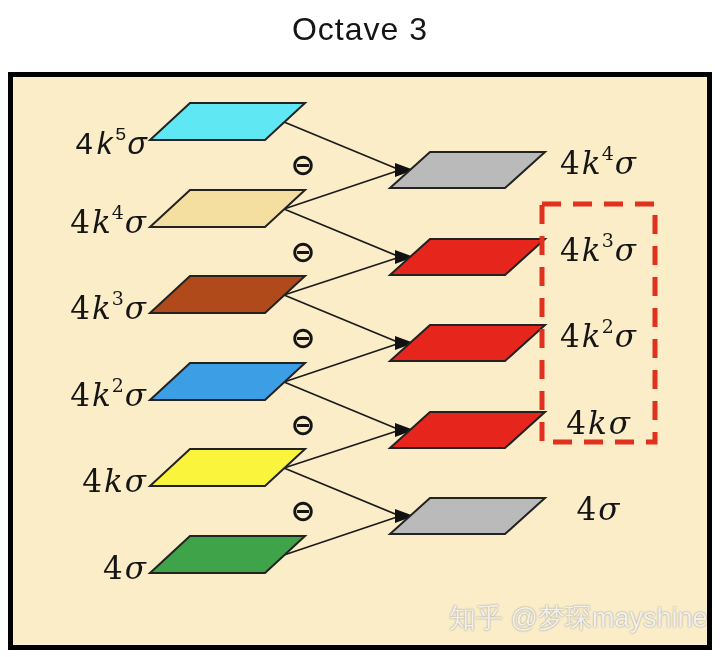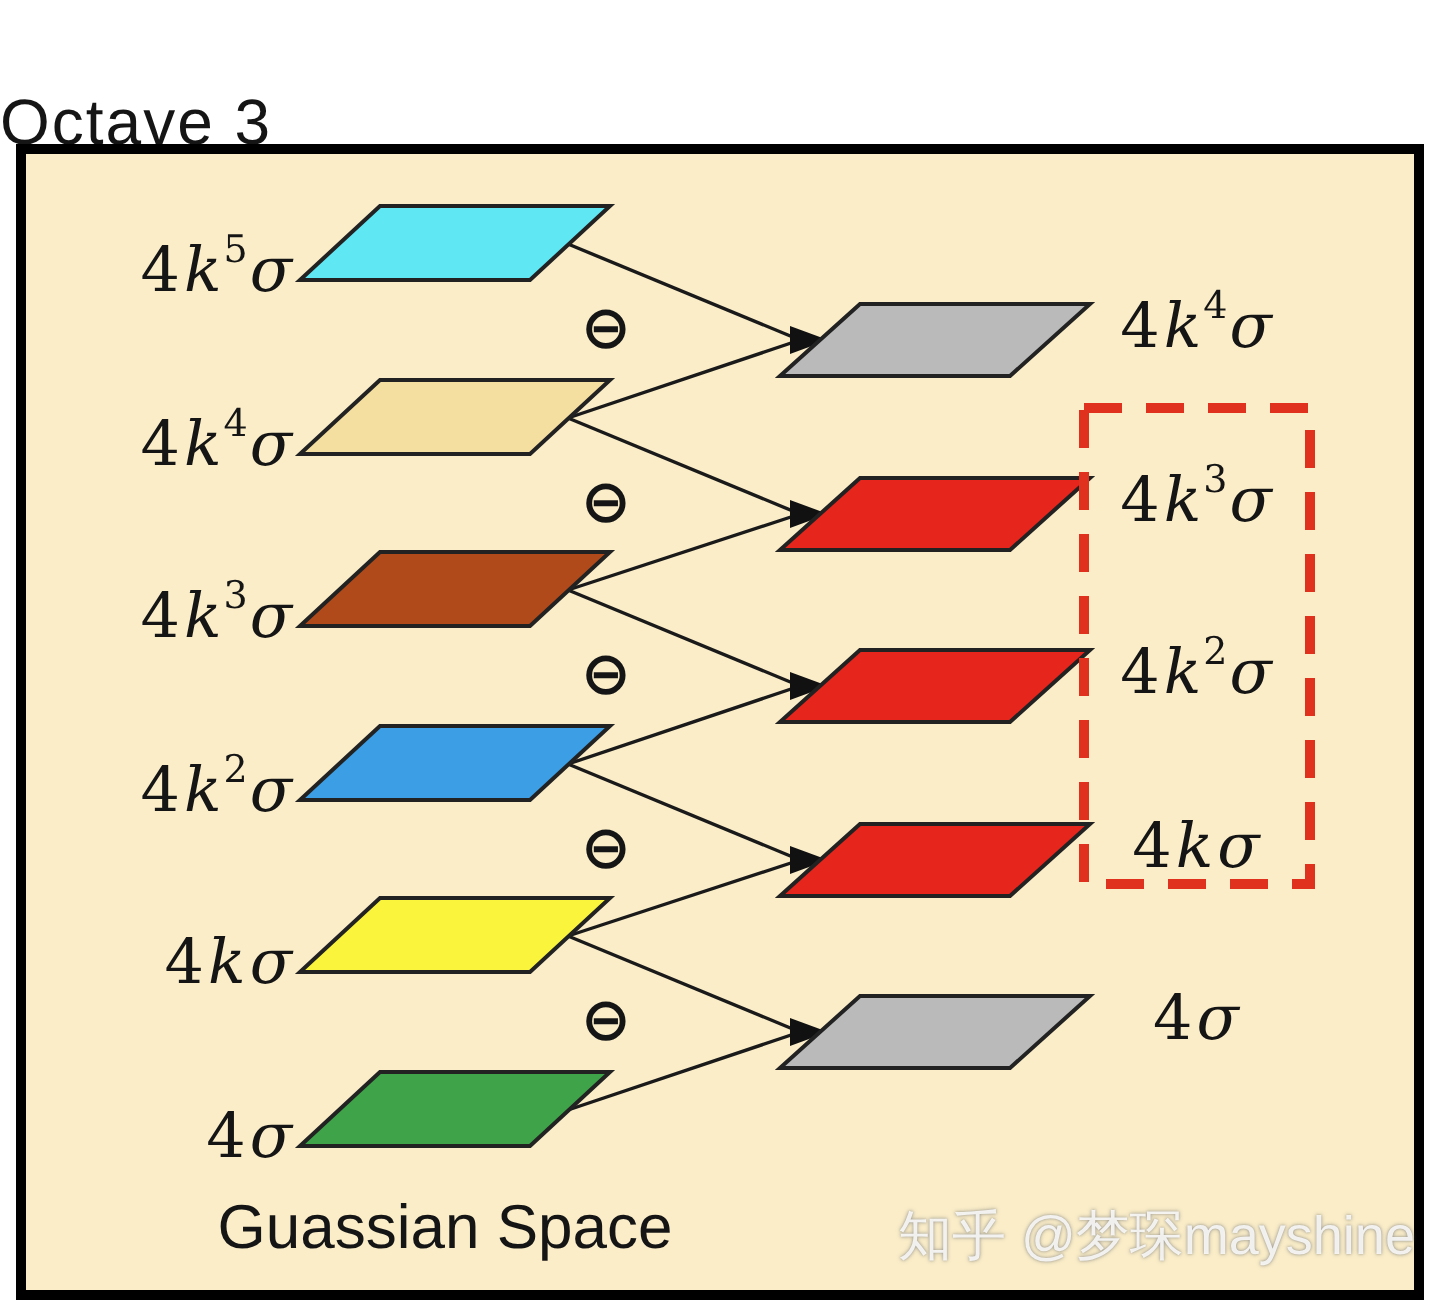--- a/index.html
+++ b/index.html
@@ -6,37 +6,36 @@
   body{
     width:720px;height:657px;position:relative;overflow:hidden;
     background:#ffffff;
     font-family:"Liberation Sans",sans-serif;
   }
   .stage{position:absolute;left:0;top:0;width:720px;height:657px;}
   svg.diagram{position:absolute;left:0;top:0;}
 
   .page-title{
     position:absolute;left:0;top:11px;width:720px;height:36px;
-    font-size:32px;line-height:36px;color:#151515;
+    text-align:center;font-size:32px;line-height:36px;color:#151515;
     letter-spacing:1px;
-    margin-top:32px;
   }
 
   
   .mlabel{
     position:absolute;height:38px;line-height:38px;
     font-family:"DejaVu Serif","Liberation Serif",serif;
     font-size:31px;color:#151515;letter-spacing:2px;white-space:nowrap;
   }
   .mlabel i{font-style:italic;}
   .mlabel sup{font-size:19px;letter-spacing:0;position:relative;top:-3px;left:-1px;}
   .glabel{left:18px;width:130px;text-align:right;}
   .dlabel{left:540px;width:118px;text-align:center;}
 
-  .g0{top:109px;} .g1{top:196px;} .g2{top:282px;} .g3{top:369px;} .g4{top:455px;} .g5{top:542px;}
+  .g0{top:119px;font-family:Liberation Mono, monospace;} .g1{top:196px;} .g2{top:282px;} .g3{top:369px;} .g4{top:455px;} .g5{top:542px;}
   .d0{top:137px;} .d1{top:224px;} .d2{top:310px;} .d3{top:397px;} .d4{top:483px;}
 
   
   .op{
     position:absolute;left:286px;width:34px;height:32px;
     text-align:center;font-size:30px;line-height:32px;font-weight:bold;
     color:#151515;font-family:"DejaVu Sans",sans-serif;
   }
   .op0{top:149px;} .op1{top:236px;} .op2{top:322px;} .op3{top:409px;} .op4{top:495px;}
 
@@ -120,17 +119,16 @@
   <div class="mlabel glabel g3"><span>4</span><i>k</i><sup>2</sup><i>σ</i></div>
   <div class="mlabel glabel g4"><span>4</span><i>k</i><sup></sup><i>σ</i></div>
   <div class="mlabel glabel g5"><span>4</span><i></i><sup></sup><i>σ</i></div>
 
   <div class="mlabel dlabel d0"><span>4</span><i>k</i><sup>4</sup><i>σ</i></div>
   <div class="mlabel dlabel d1"><span>4</span><i>k</i><sup>3</sup><i>σ</i></div>
   <div class="mlabel dlabel d2"><span>4</span><i>k</i><sup>2</sup><i>σ</i></div>
   <div class="mlabel dlabel d3"><span>4</span><i>k</i><sup></sup><i>σ</i></div>
   <div class="mlabel dlabel d4"><span>4</span><i></i><sup></sup><i>σ</i></div>
 
-  <div class="caption caption-gaussian">Guassian Space</div>
 
   <div class="wm">知乎 @梦琛mayshine</div>
 
 </div>
 
 </body></html>

